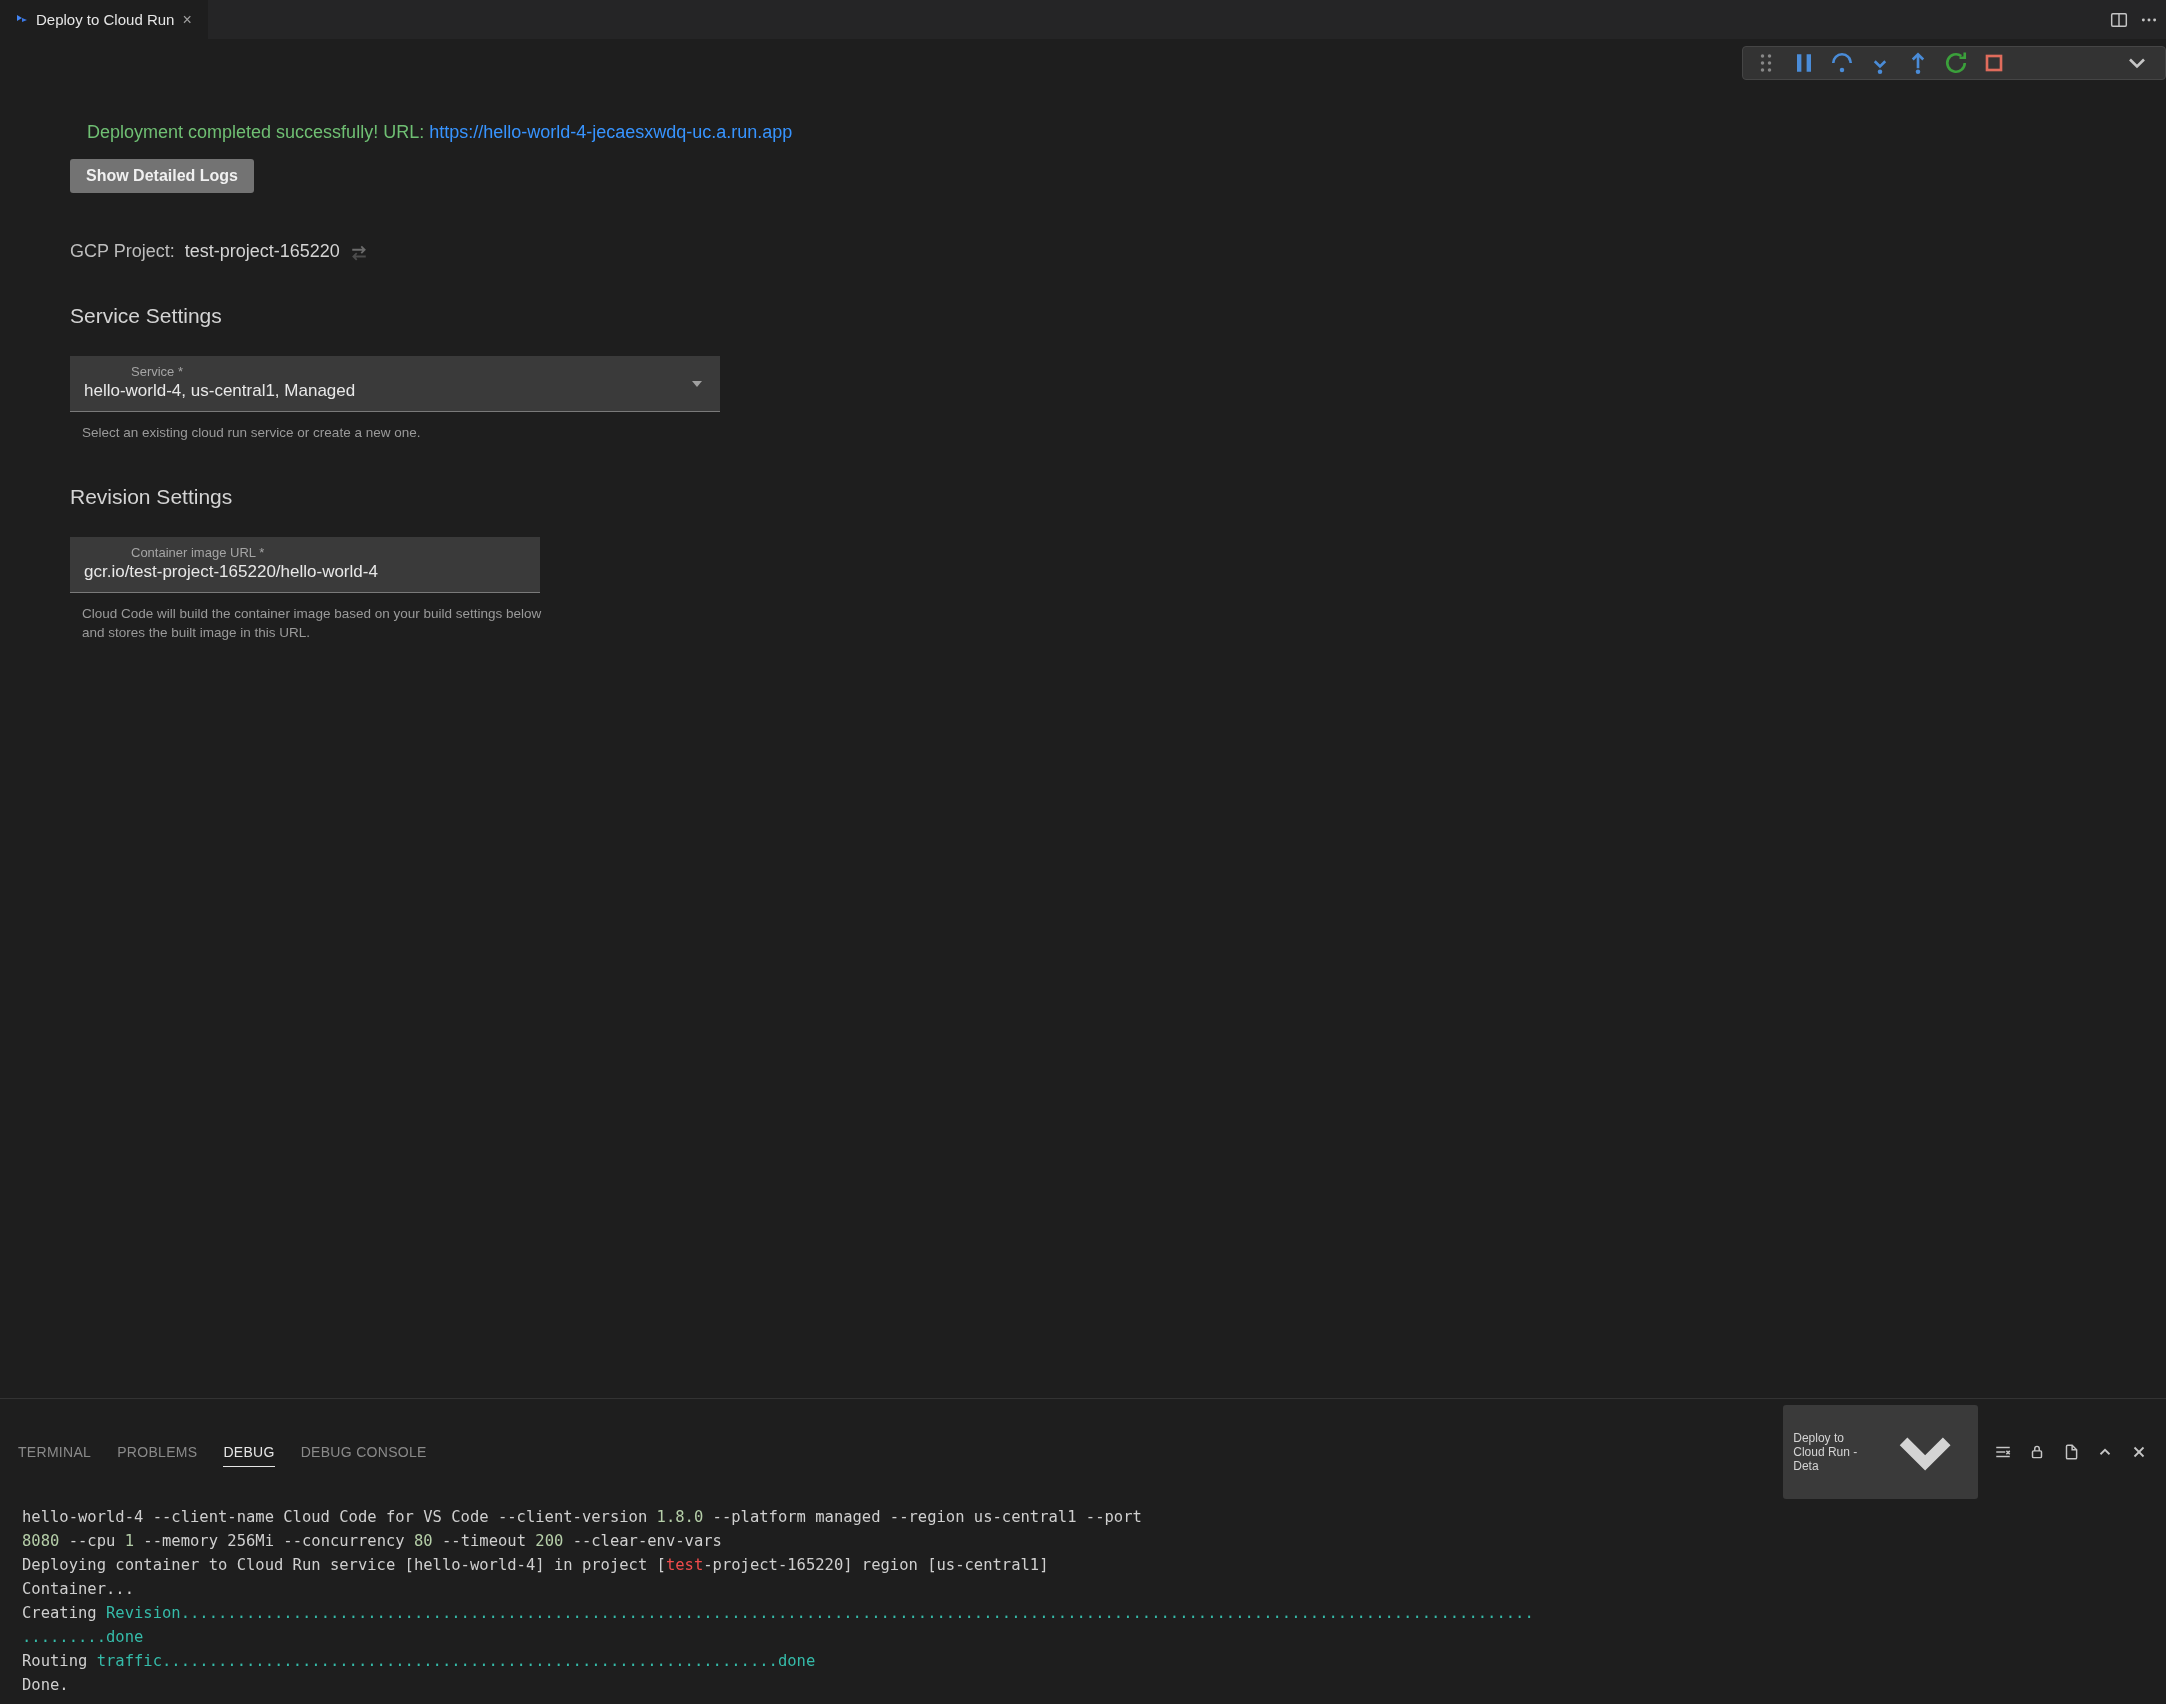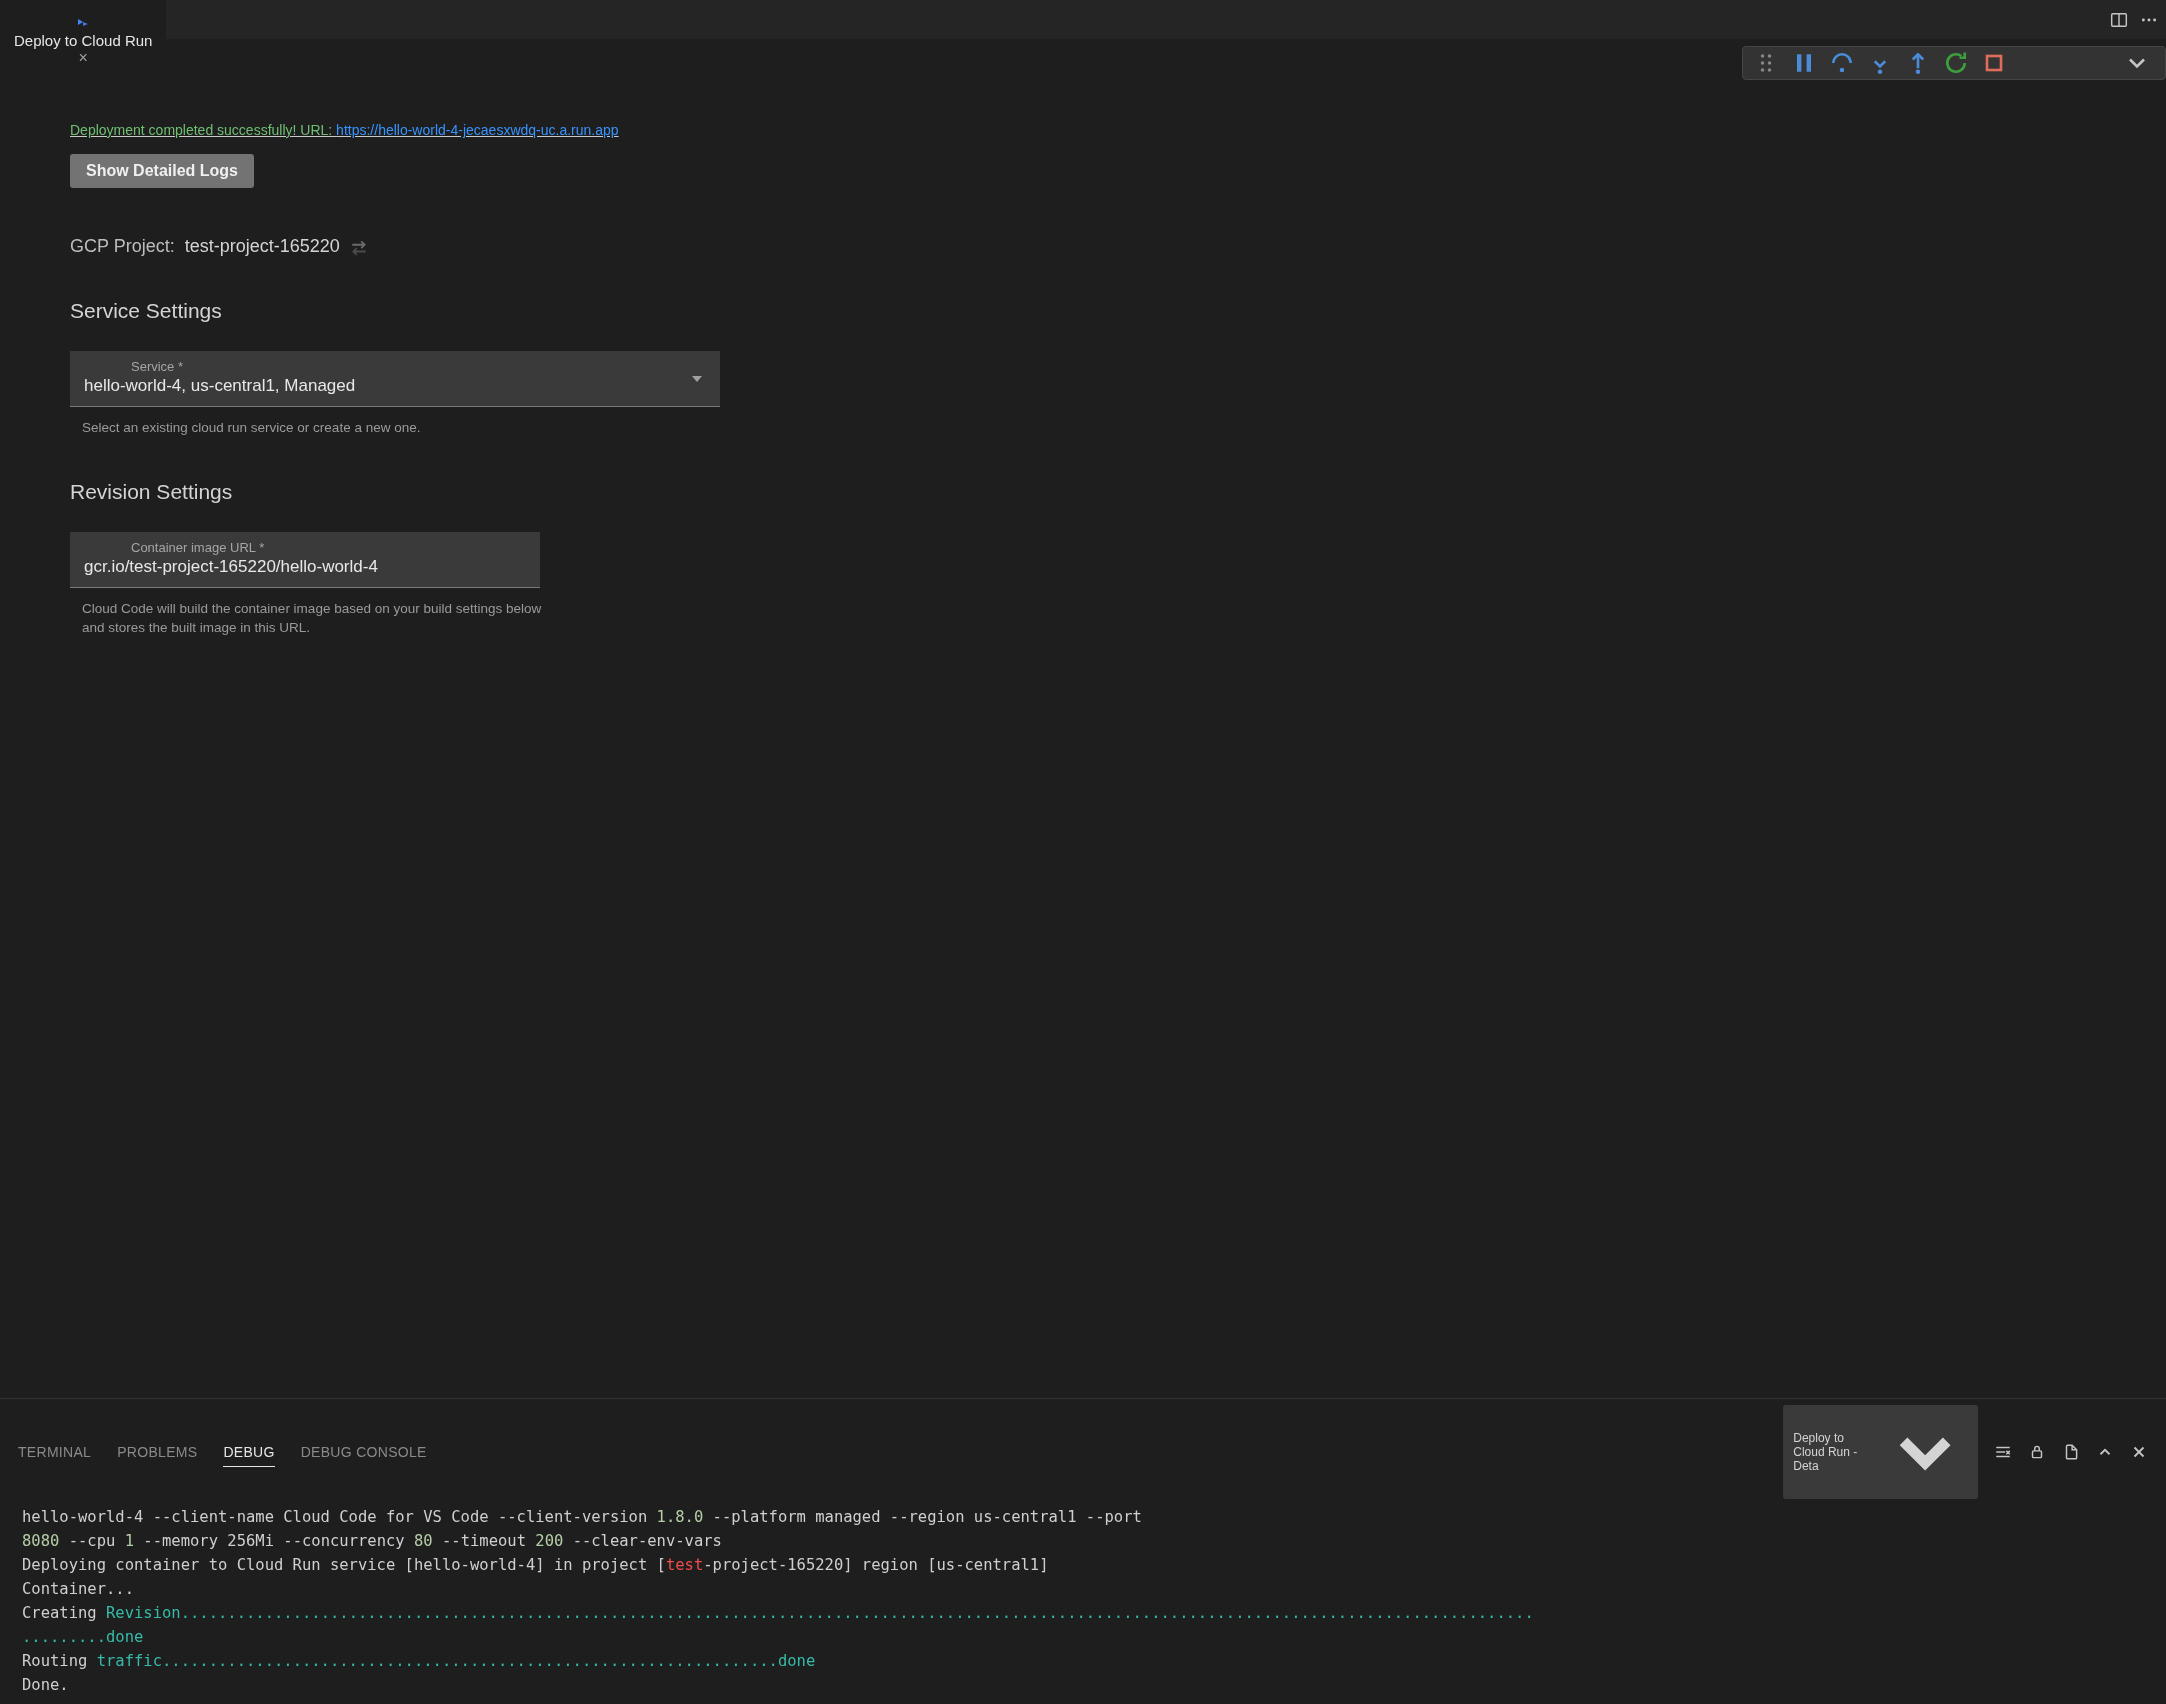--- a/index.html
+++ b/index.html
@@ -18,28 +18,27 @@
     display: flex;
     align-items: center;
     height: 40px;
     background: #252526;
     border-bottom: 1px solid #1e1e1e;
     justify-content: space-between;
     padding-right: 8px;
   }
   .tabs { display: flex; align-items: stretch; height: 100%; }
   .tab {
-    display: flex; align-items: center; gap: 0;
-    padding: 16px 14px;
+    display: flex; align-items: center; gap: 6px;
+    padding: 0 14px;
     background: #1e1e1e;
     border-right: 1px solid #252526;
     color: #e6e6e6;
     font-size: 15px;
     cursor: pointer;
-    flex-direction: column;
   }
   .tab-icon { width:16px; height:16px; display:inline-flex; }
   .tab-close { font-size: 16px; color: #a0a0a0; cursor:pointer; padding:0 2px; }
   .tabbar-right { display:flex; gap:12px; align-items:center; }
   .titlebar-icon { width:18px; height:18px; display:inline-flex; color:#c5c5c5; cursor:pointer; }
 
   
   .debugbar-wrap { position: relative; height: 0; }
   .debugbar {
     position: absolute; right: 0; top: 6px;
@@ -57,21 +56,21 @@
   .dbg-grip { color:#888; cursor:grab; }
   .dbg-more { width:48px; }
   .dbg-spacer { width: 100px; }
 
   
   .content {
     flex:1;
     overflow:auto;
     padding: 28px 70px 20px 70px;
   }
-  .status-line { font-size: 14px; margin: 54px 0 16px 0; text-decoration: underline;}
+  .status-line { font-size: 18px; margin: 54px 0 16px 17px;}
   .status-green { color:#6fbf73; }
   .status-link { color:#3794ff; text-decoration:none; }
   .btn {
     display:inline-block;
     background:#737373;
     color:#f0f0f0;
     font-weight:700;
     border:none;
     padding:8px 16px;
     font-size:16px;

